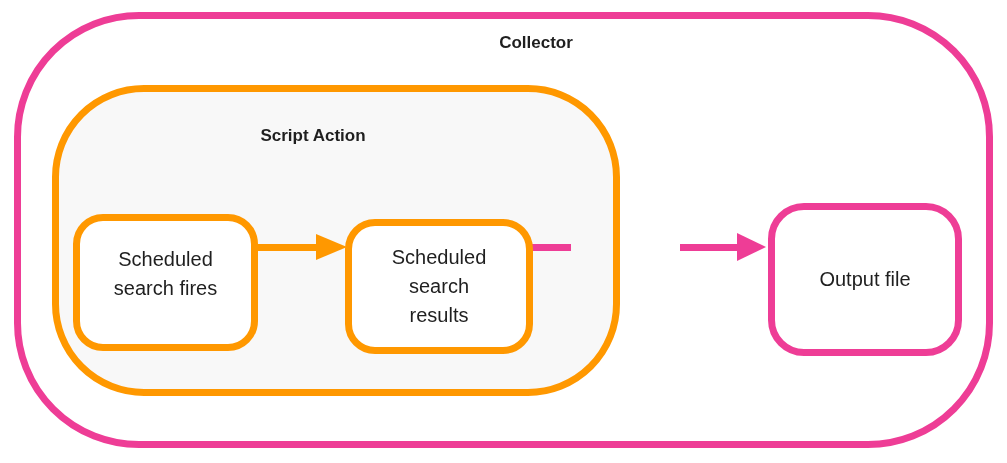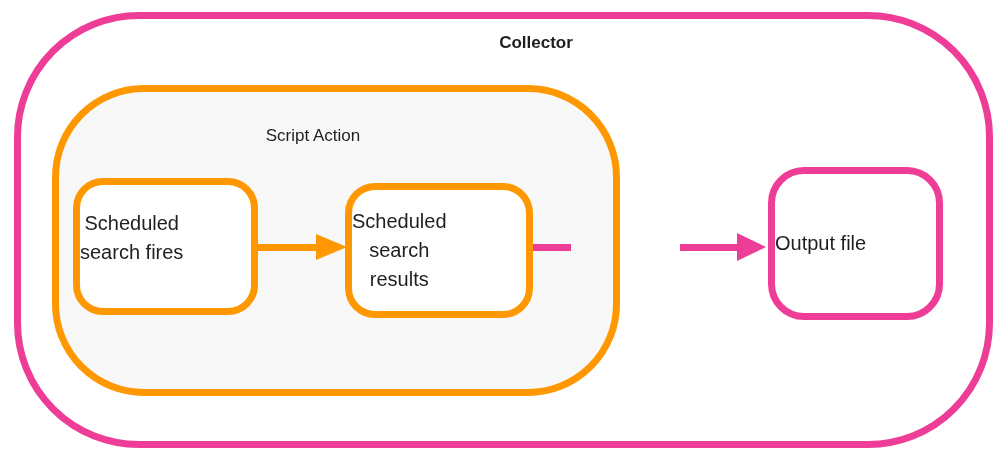--- a/index.html
+++ b/index.html
@@ -42,35 +42,37 @@
     width: 568px; height: 311px;
     border: 7px solid var(--orange);
     border-radius: 92px;
     background: var(--fill-gray);
     z-index: 1;
   }
   .script-action-label {
     left: 313px; top: 126px;
     transform: translateX(-50%);
     font-size: 17px;
-    font-weight: normal;
+    font-weight: bold;
     white-space: nowrap;
     z-index: 2;
   }
 
   
   .node {
     display: flex;
     align-items: center;
+    justify-content: center;
     text-align: center;
     background: var(--fill-white);
     font-size: 20px;
     line-height: 29px;
     white-space: pre-line;
     z-index: 3;
+    margin-top: 36px;
   }
   .node-orange { border: 7px solid var(--orange); }
   .node-pink   { border: 7px solid var(--pink); }
 
   .fires-box {
     left: 73px; top: 178px;
     width: 185px; height: 137px;
     border-radius: 30px;
     padding-bottom: 18px;
   }
@@ -80,21 +82,21 @@
     border-radius: 30px;
   }
   .script-box {
     left: 567px; top: 215px;
     width: 115px; height: 66px;
     border-radius: 22px;
     z-index: 4;
   }
   .output-box {
     left: 768px; top: 167px;
-    width: 175px; height: 153px;
+    width: 194px; height: 153px;
     border-radius: 36px;
   }
 
   
   .shaft { height: 7px; z-index: 2; }
   .shaft-orange { background: var(--orange); }
   .shaft-pink   { background: var(--pink); }
   .orange-shaft-1 { left: 257px; top: 244px; width: 60px; }
   .pink-shaft-1   { left: 531px; top: 244px; width: 40px; }
   .pink-shaft-2   { left: 680px; top: 244px; width: 58px; }

